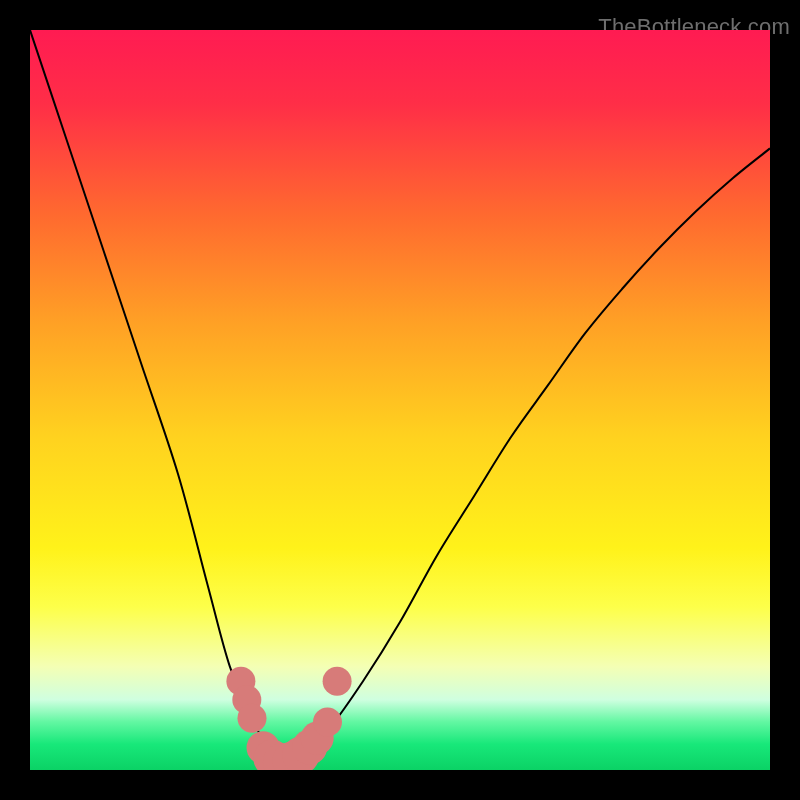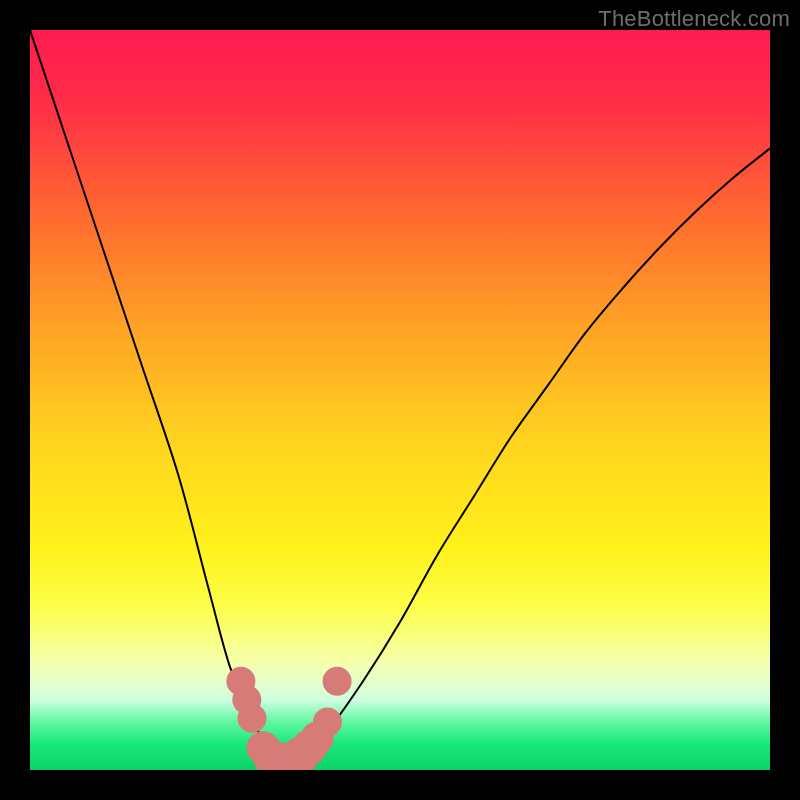--- a/index.html
+++ b/index.html
@@ -30,21 +30,21 @@
   }
   .gradient svg {
     display: block;
   }
   .curve-layer {
     position: absolute;
     inset: 0;
   }
   .watermark {
     position: absolute;
-    top: 6px;
+    top: 14px;
     right: 10px;
     color: #6e6e6e;
     font-size: 22px;
     font-weight: 500;
     letter-spacing: 0.2px;
     user-select: none;
   }
 </style>
 </head>
 <body>

